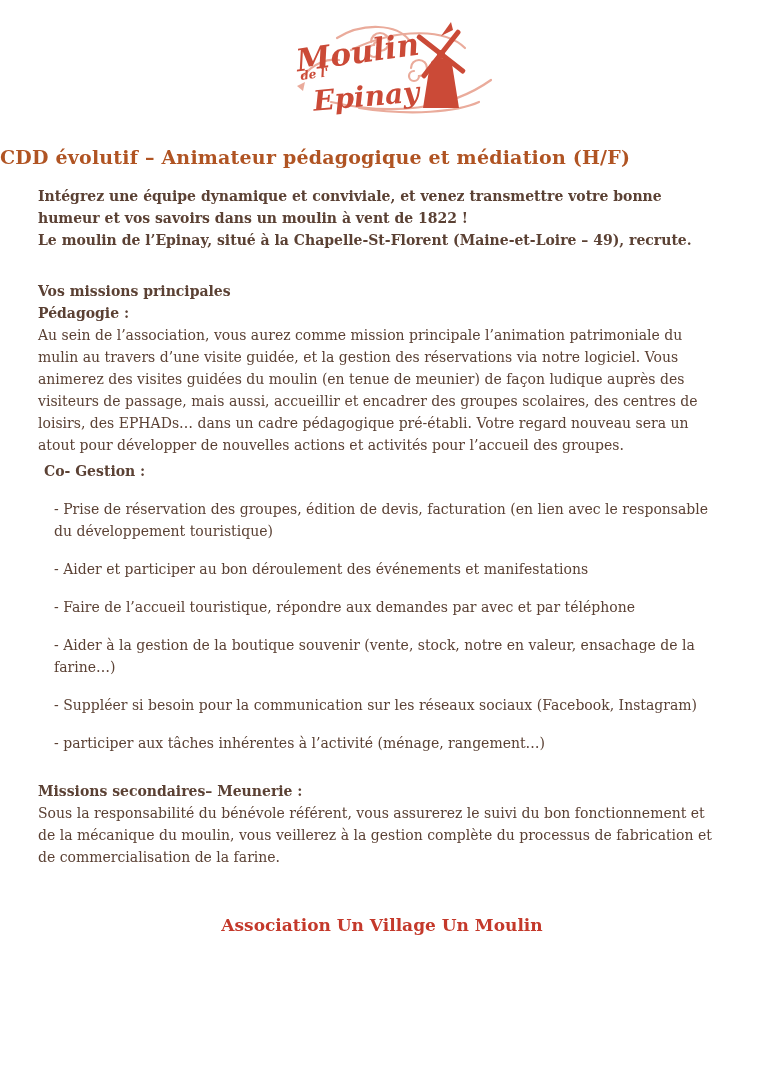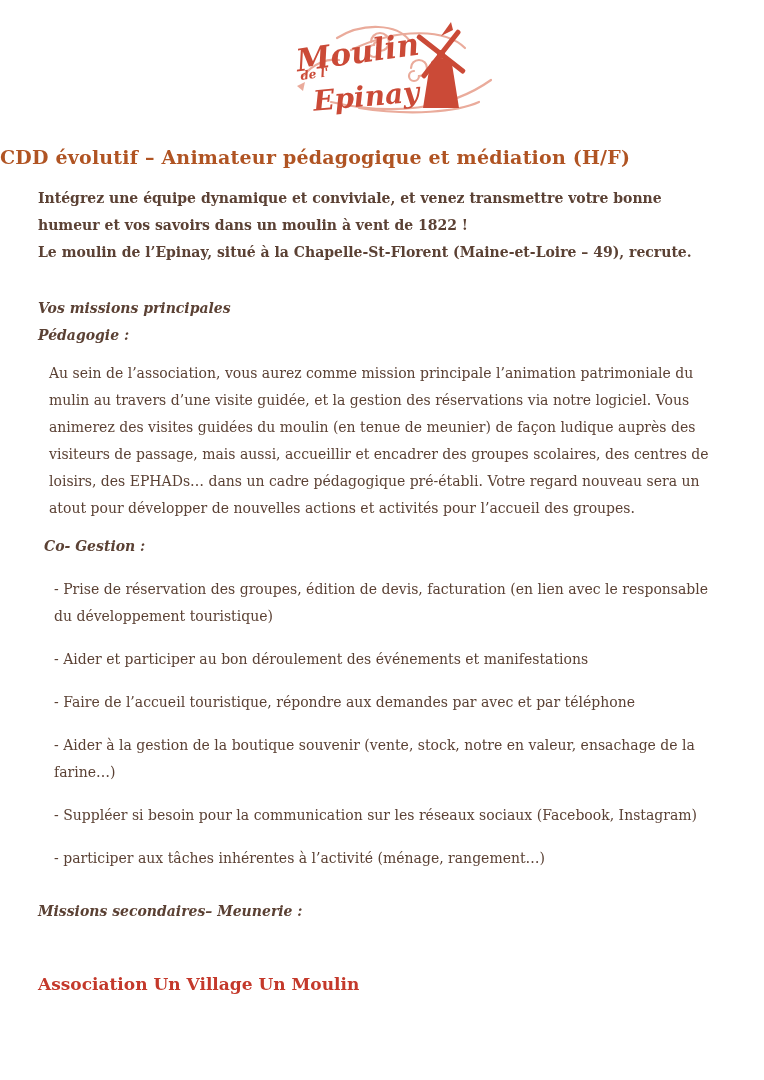--- a/index.html
+++ b/index.html
@@ -30,36 +30,36 @@
     text-align: left;
     color: #b05423;
     font-weight: bold;
     font-size: 19px;
     margin-top: 30px;
     letter-spacing: 0.2px;
   }
   .content {
     padding: 0 38px;
     font-size: 14px;
-    line-height: 27px;
+    line-height: 22px;
   }
   .intro {
     margin-top: 17px;
     font-weight: bold;
   }
   .intro p { margin: 0; }
-  .h-bold { font-weight: bold; font-style: italic; }
+  .h-bold { font-weight: bold; }
   .missions-head { margin-top: 29px; }
-  .para { margin: 11px; }
+  .para { margin: 0; }
   .cogestion-head { margin-top: 4px; padding-left: 6px; }
   .secondaires-head { margin-top: 26px; }
   .bullets div { margin: 16px; }
   .footer-line {
     margin-top: 46px;
-    text-align: left;
+    text-align: center;
     color: #c4392b;
     font-weight: bold;
     font-size: 17px;
   }
   .logo-text {
     font-family: "DejaVu Serif", serif;
     font-style: italic;
     font-weight: bold;
   }
 </style>
@@ -126,17 +126,18 @@
     <div class="bullets">
       <div>- Prise de réservation des groupes, édition de devis, facturation (en lien avec le responsable du développement touristique)</div>
       <div>- Aider et participer au bon déroulement des événements et manifestations</div>
       <div>- Faire de l’accueil touristique, répondre aux demandes par avec et par téléphone</div>
       <div>- Aider à la gestion de la boutique souvenir (vente, stock, notre en valeur, ensachage de la farine…)</div>
       <div>- Suppléer si besoin pour la communication sur les réseaux sociaux (Facebook, Instagram)</div>
       <div>- participer aux tâches inhérentes à l’activité (ménage, rangement…)</div>
     </div>
 
     <div class="h-bold secondaires-head">Missions secondaires– Meunerie :</div>
+    <p class="para">Sous la responsabilité du bénévole référent, vous assurerez le suivi du bon fonctionnement et de la mécanique du moulin, vous veillerez à la gestion complète du processus de fabrication et de commercialisation de la farine.</p>
 
     <div class="footer-line">Association Un Village Un Moulin</div>
 
   </div>
 </div>
 
 </body></html>

